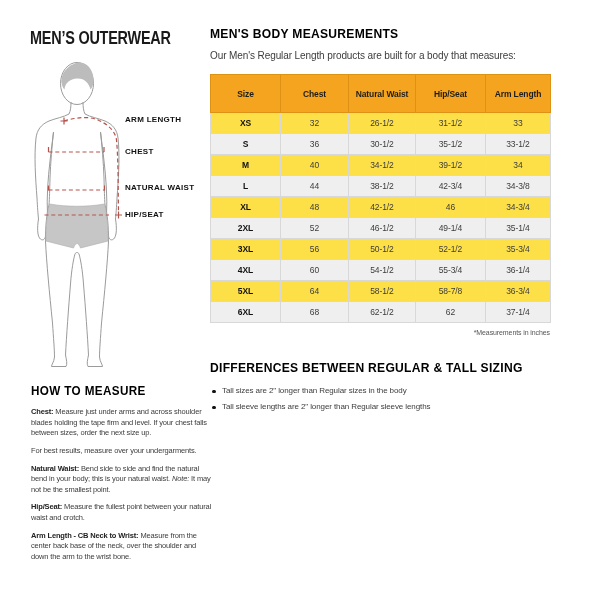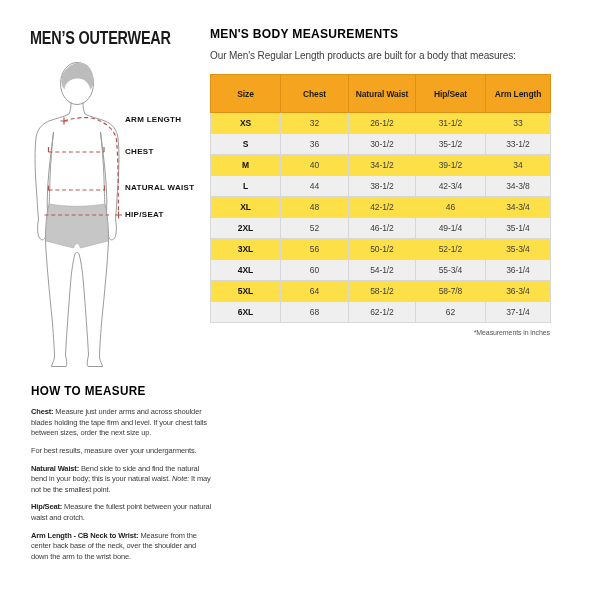--- a/index.html
+++ b/index.html
@@ -286,15 +286,22 @@
           <td>68</td>
           <td>62-1/2</td>
           <td>62</td>
           <td>37-1/4</td>
         </tr>
       </tbody>
     </table>
 
     <div class="footnote">*Measurements in inches</div>
 
+    <div class="differences">
+      <h2>DIFFERENCES BETWEEN REGULAR &amp; TALL SIZING</h2>
+      <ul>
+        <li>Tall sizes are 2" longer than Regular sizes in the body</li>
+        <li>Tall sleeve lengths are 2" longer than Regular sleeve lengths</li>
+      </ul>
+    </div>
   </div>
 
 </div>
 
 </body></html>

